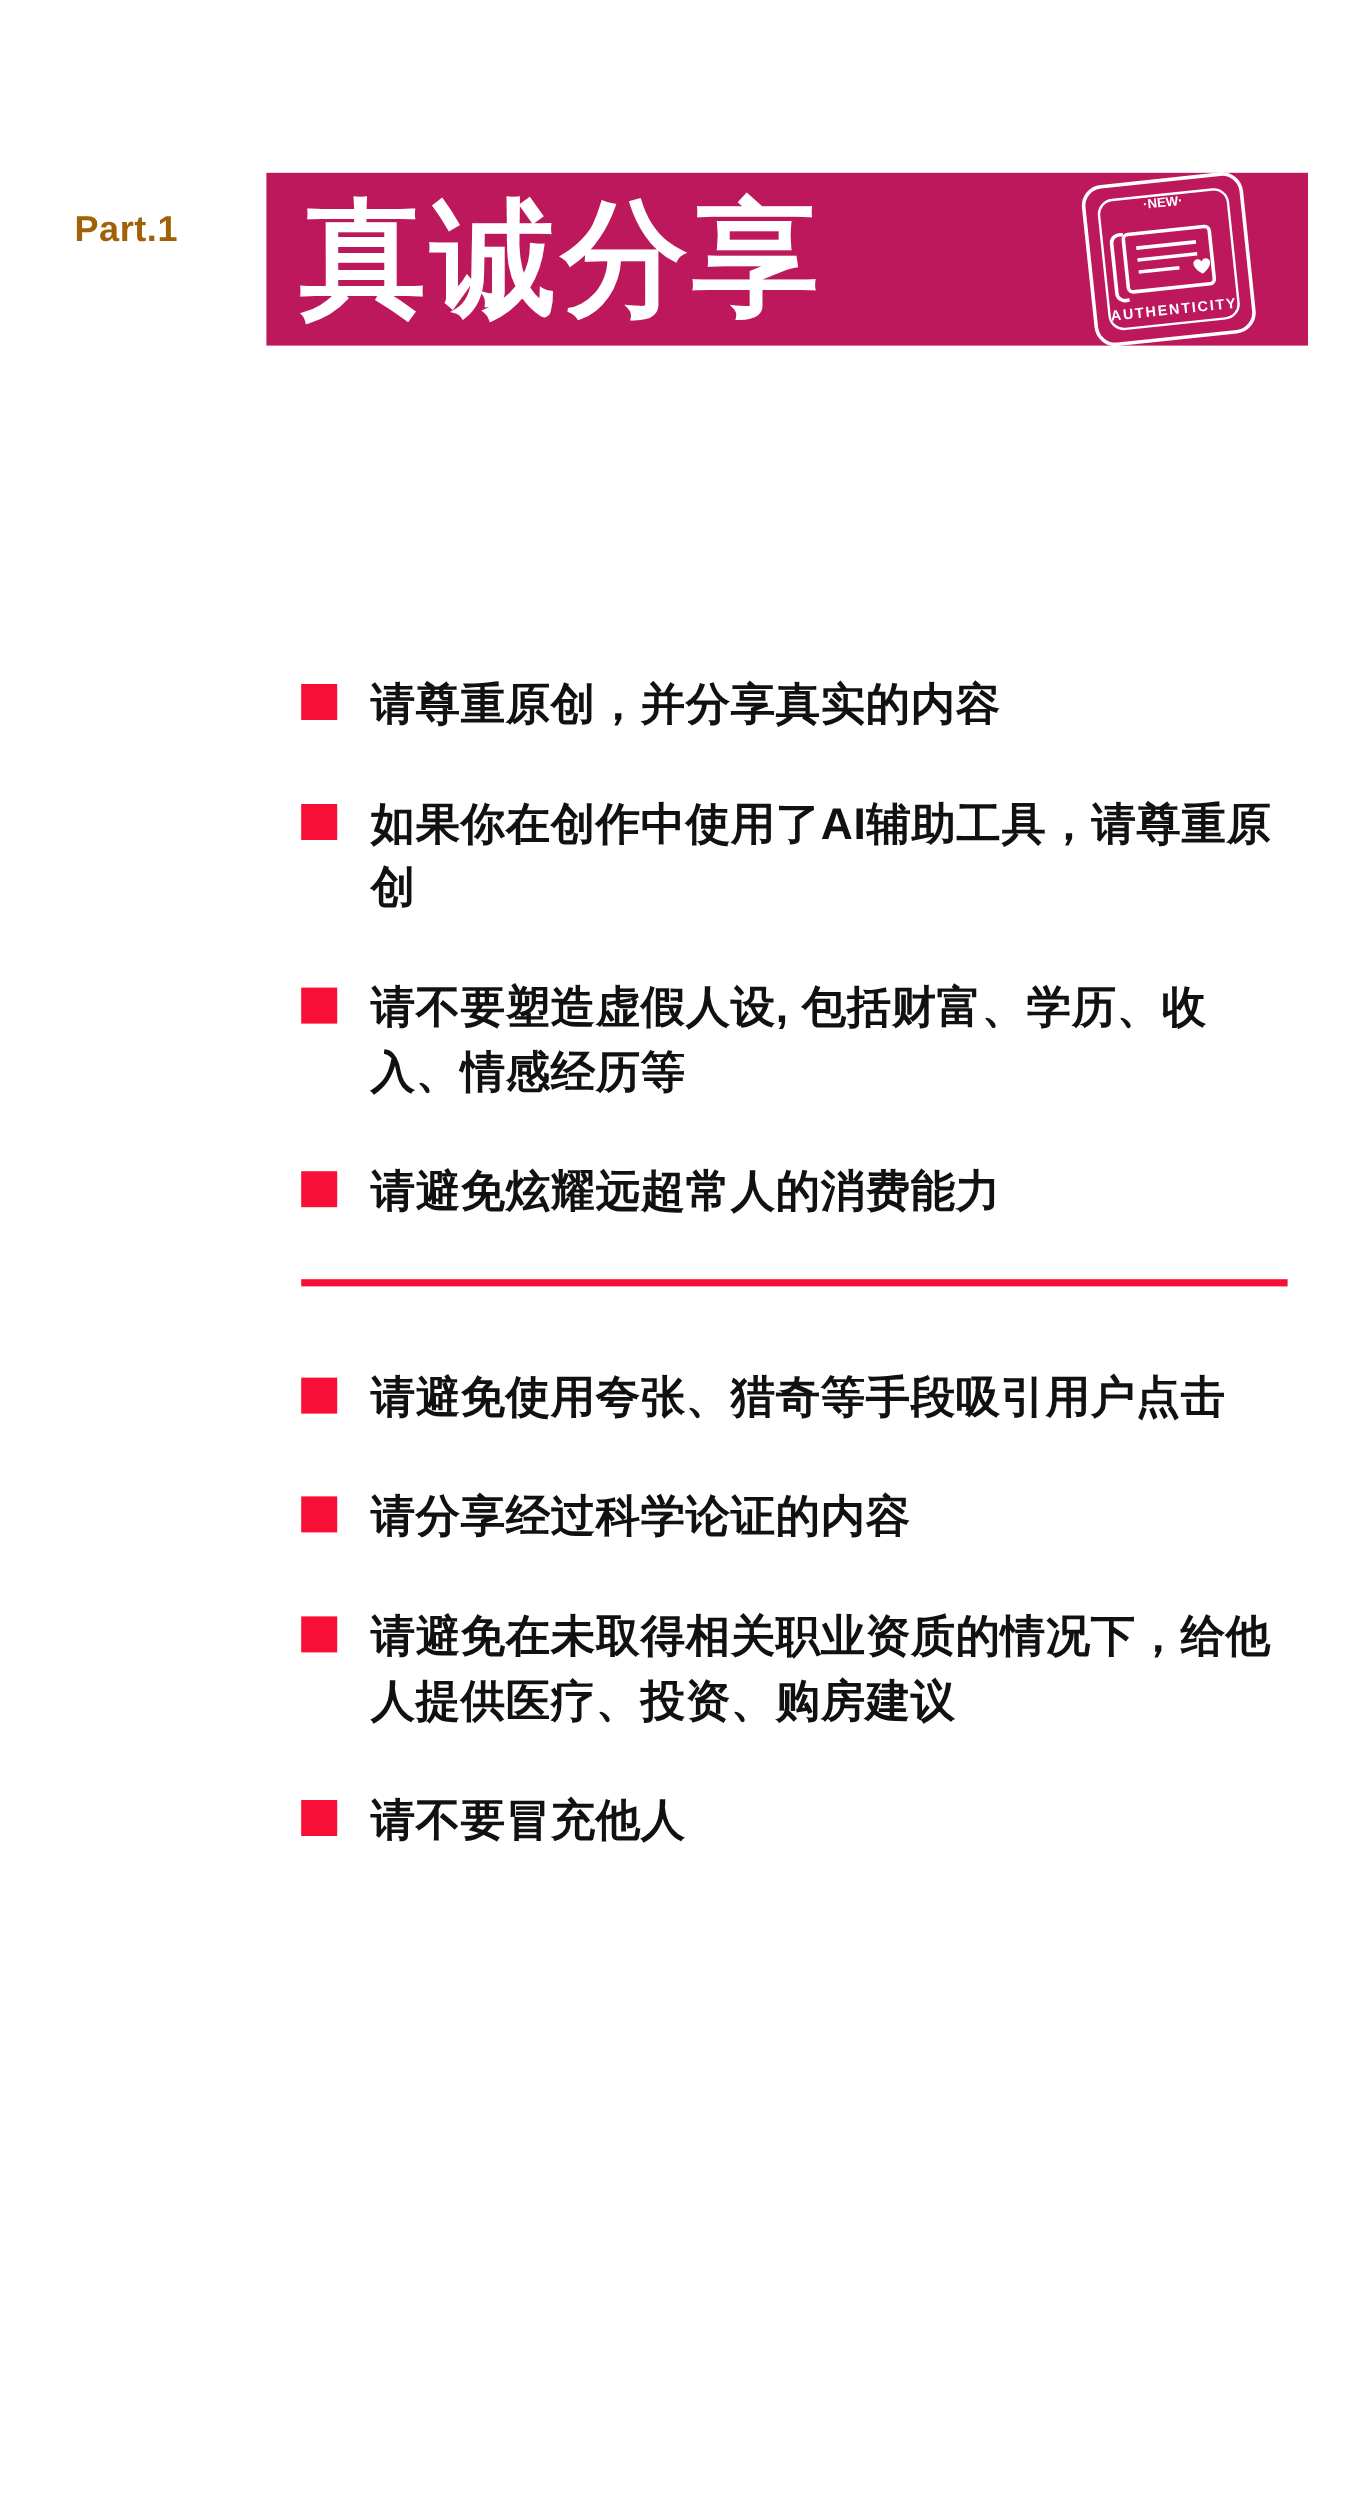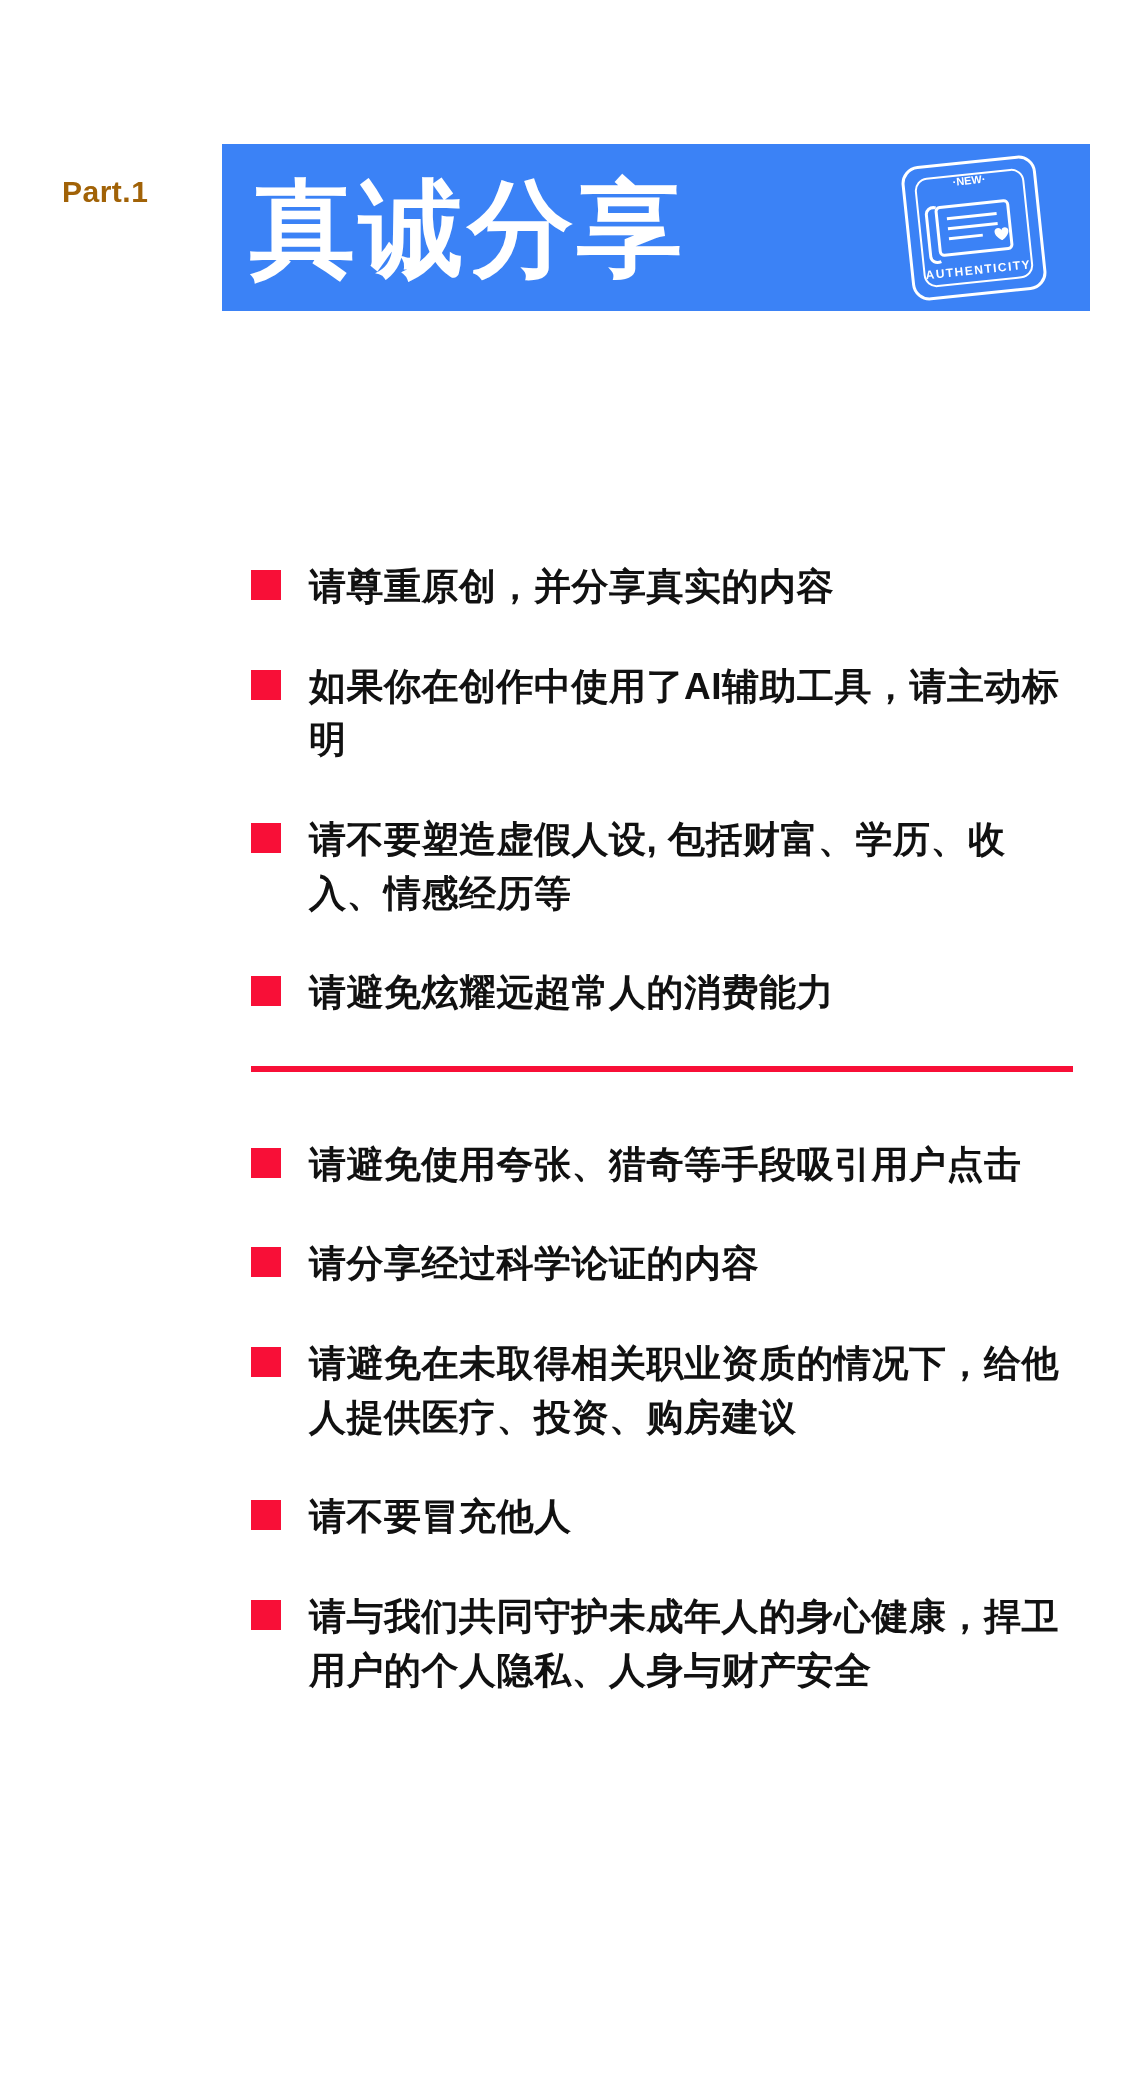--- a/index.html
+++ b/index.html
@@ -43,22 +43,22 @@
     line-height: 1;
     z-index: 0;
     user-select: none;
   }
 
   .banner {
     position: absolute;
     left: 222px;
     top: 144px;
     width: 868px;
-    height: 167px;
-    background: #3b82f6;
+    height: 144px;
+    background: #be185d;
     z-index: 2;
   }
 
   .banner-title {
     position: absolute;
     left: 28px;
     top: 50%;
     transform: translateY(-50%);
     font-size: 105px;
     font-weight: bold;
@@ -156,21 +156,21 @@
 
 <div class="list">
 
   <div class="group group-top">
     <div class="item">
       <span class="bullet"></span>
       <span class="item-text">请尊重原创，并分享真实的内容</span>
     </div>
     <div class="item">
       <span class="bullet"></span>
-      <span class="item-text">如果你在创作中使用了AI辅助工具，请主动标明</span>
+      <span class="item-text">如果你在创作中使用了AI辅助工具，请尊重原创</span>
     </div>
     <div class="item">
       <span class="bullet"></span>
       <span class="item-text">请不要塑造虚假人设, 包括财富、学历、收入、情感经历等</span>
     </div>
     <div class="item">
       <span class="bullet"></span>
       <span class="item-text">请避免炫耀远超常人的消费能力</span>
     </div>
   </div>
@@ -189,19 +189,15 @@
       <span class="item-text">请分享经过科学论证的内容</span>
     </div>
     <div class="item">
       <span class="bullet"></span>
       <span class="item-text">请避免在未取得相关职业资质的情况下，给他人提供医疗、投资、购房建议</span>
     </div>
     <div class="item">
       <span class="bullet"></span>
       <span class="item-text">请不要冒充他人</span>
     </div>
-    <div class="item">
-      <span class="bullet"></span>
-      <span class="item-text">请与我们共同守护未成年人的身心健康，捍卫用户的个人隐私、人身与财产安全</span>
-    </div>
   </div>
 
 </div>
 
 </body></html>

